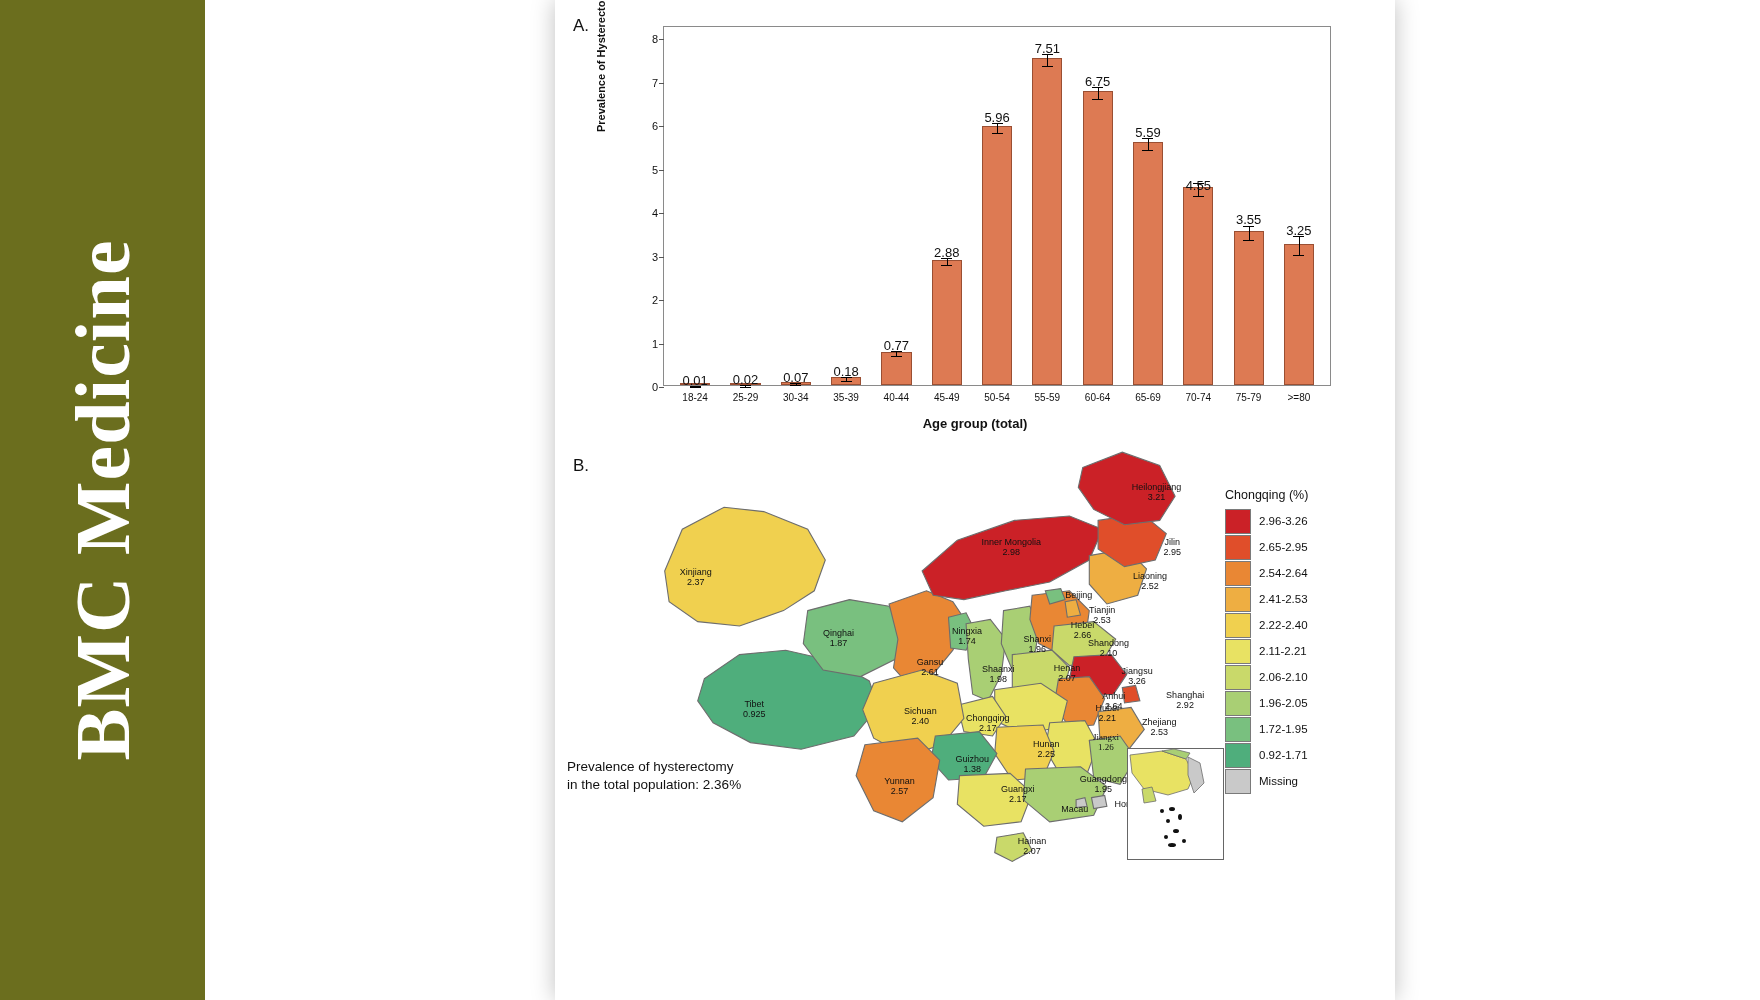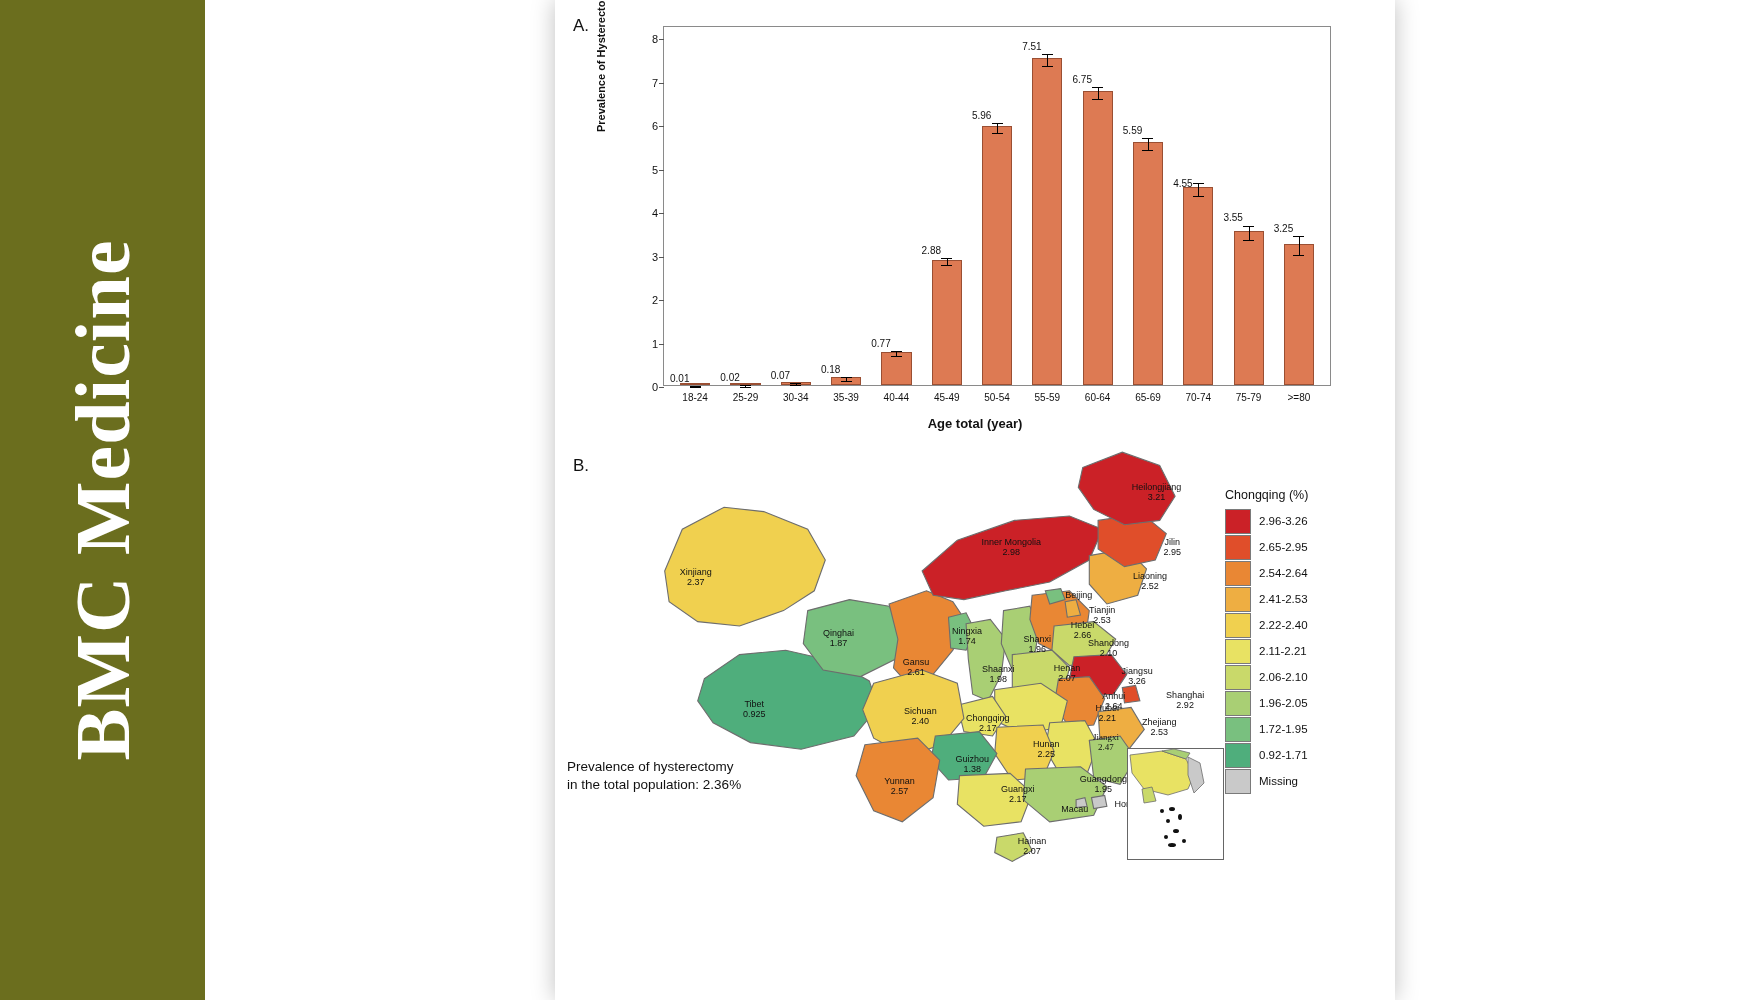--- a/index.html
+++ b/index.html
@@ -65,22 +65,22 @@
     padding:0 6px;box-sizing:border-box;
   }
   .bar-slot{
     position:relative;flex:1 1 0;height:100%;
     display:flex;align-items:flex-end;justify-content:center;
   }
   .bar{
     width:60%;background:#dd7a53;border:1px solid #9a4f33;box-sizing:border-box;
   }
   .bar-value{
-    position:absolute;left:0;right:0;text-align:left;
-    font-size:10px;color:#111;
+    position:absolute;left:0;right:0;text-align:center;
+    font-size:13px;color:#111;
   }
   .errbar{
     position:absolute;width:1px;background:#000;left:50%;
   }
   .errcap{position:absolute;height:1px;width:11px;background:#000;left:50%;margin-left:-5.5px;}
   .xtick{
     position:absolute;top:100%;margin-top:7px;left:0;right:0;text-align:center;
     font-size:10px;color:#111;white-space:nowrap;
   }
   
@@ -113,21 +113,21 @@
 <div id="journal-band">
   <div id="journal-title">BMC Medicine</div>
 </div>
 
 <div id="figure-panel">
 
   <div class="panel-letter" id="chart-a-letter">A.</div>
 
   <div id="chart-a">
     <div class="ylabel">Prevalence of Hysterectomy (%)</div>
-    <div class="xlabel">Age total (year)</div>
+    <div class="xlabel">Age group (total)</div>
     <div id="plot-frame">
       <div class="bars" id="bars-container">
           <div class="bar-slot">
             <div class="bar" style="height: 1.5px; background: rgb(221, 122, 83);"></div>
             <div class="errbar" style="top: 359.13px; height: 1px;"></div>
             <div class="errcap" style="top: 359.13px;"></div>
             <div class="errcap" style="top: 360px;"></div>
             <div class="bar-value" style="top: 346.13px;">0.01</div>
             <div class="xtick">18-24</div>
           </div>
@@ -325,21 +325,21 @@
             <div>1.96</div>
           </div>
           <div class="map-label" style="left: 503.574px; top: 198px;">
             <div>Shandong</div>
             <div>2.10</div>
           </div>
           <div class="map-label" style="left: 362.106px; top: 185.9px;">
             <div>Ningxia</div>
             <div>1.74</div>
           </div>
-          <div class="map-label" style="left: 311px; top: 216.7px;">
+          <div class="map-label" style="left: 325px; top: 216.7px;">
             <div>Gansu</div>
             <div>2.61</div>
           </div>
           <div class="map-label" style="left: 393.255px; top: 224.4px;">
             <div>Shaanxi</div>
             <div>1.98</div>
           </div>
           <div class="map-label" style="left: 462.043px; top: 223.3px;">
             <div>Henan</div>
             <div>2.07</div>
@@ -359,21 +359,21 @@
           <div class="map-label" style="left: 454.255px; top: 262.9px; margin-left: 48px;">
             <div>Hubei</div>
             <div>2.21</div>
           </div>
           <div class="map-label" style="left: 554.191px; top: 277.2px;">
             <div>Zhejiang</div>
             <div>2.53</div>
           </div>
           <div class="map-label" style="left: 500.979px; top: 291.5px; font-family: Liberation Serif, serif;">
             <div>Jiangxi</div>
-            <div>2.47</div>
+            <div>1.26</div>
           </div>
           <div class="map-label" style="left: 441.277px; top: 299.2px;">
             <div>Hunan</div>
             <div>2.25</div>
           </div>
           <div class="map-label" style="left: 551.596px; top: 316.8px;">
             <div>Fujian</div>
             <div>2.05</div>
           </div>
           <div class="map-label" style="left: 382.872px; top: 272.8px;">

